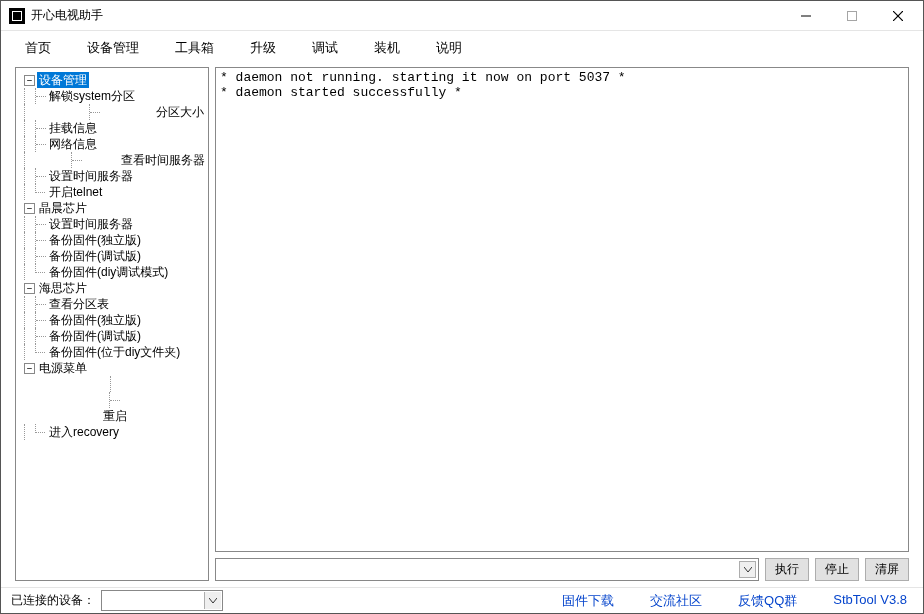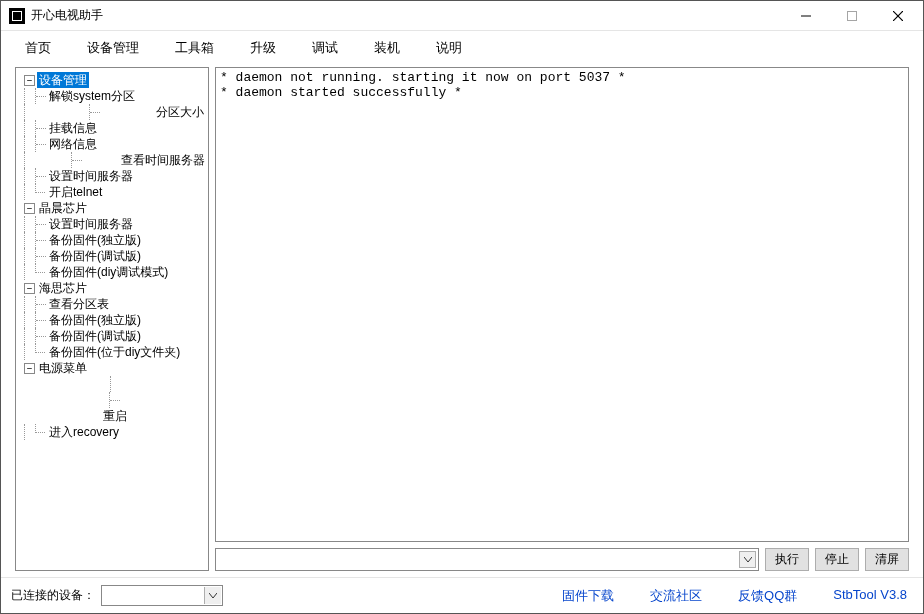--- a/index.html
+++ b/index.html
@@ -125,21 +125,21 @@
       height: 23px;
       min-width: 44px;
       border: 1px solid #adadad;
       background: #e1e1e1;
       padding: 0 8px;
       font-size: 12px;
       display: inline-flex; align-items: center; justify-content: center;
       cursor: default;
     }
     .statusbar {
-      height: 36px;
+      height: 26px;
       display: flex;
       align-items: center;
       padding: 0 10px;
       border-top: 1px solid #e5e5e5;
       gap: 6px;
       font-size: 12px;
     }
     .statusbar .device-combo {
       width: 122px;
       height: 21px;

